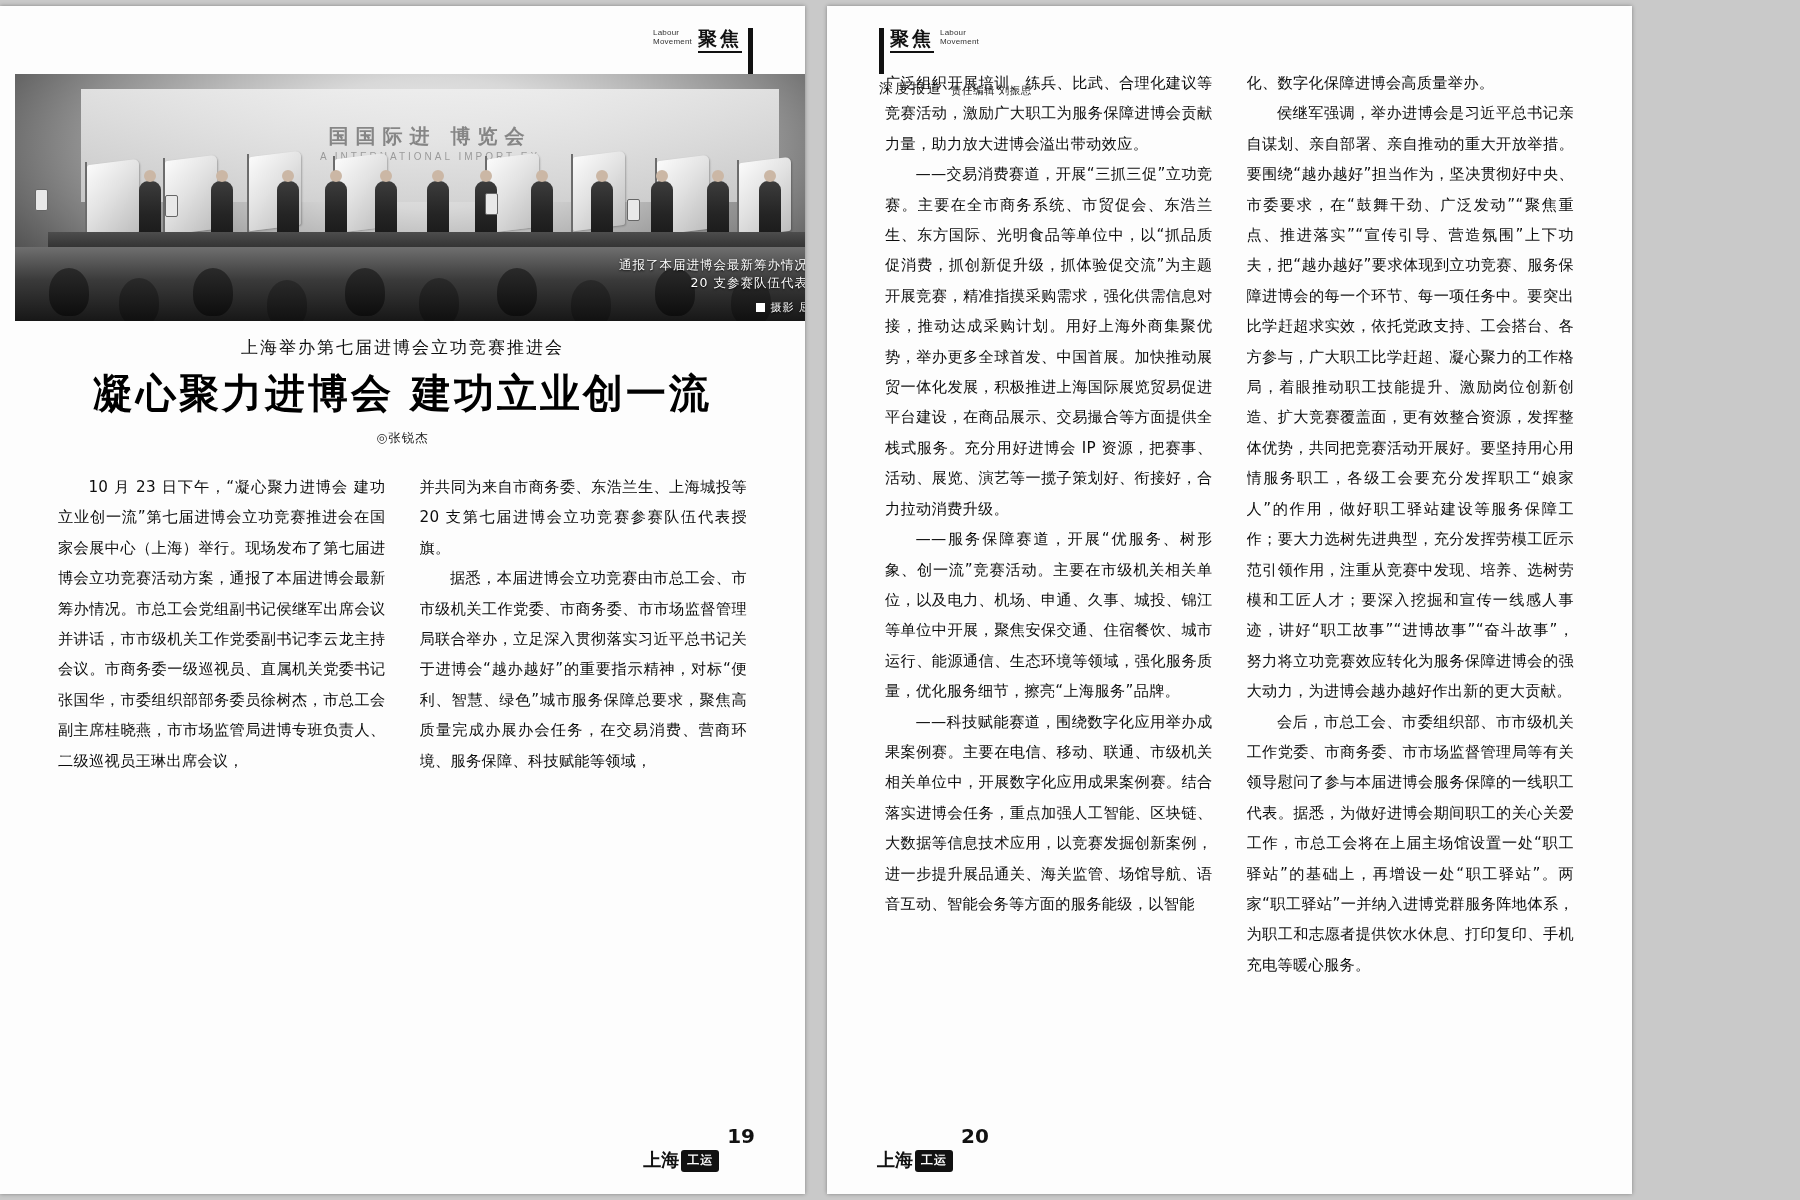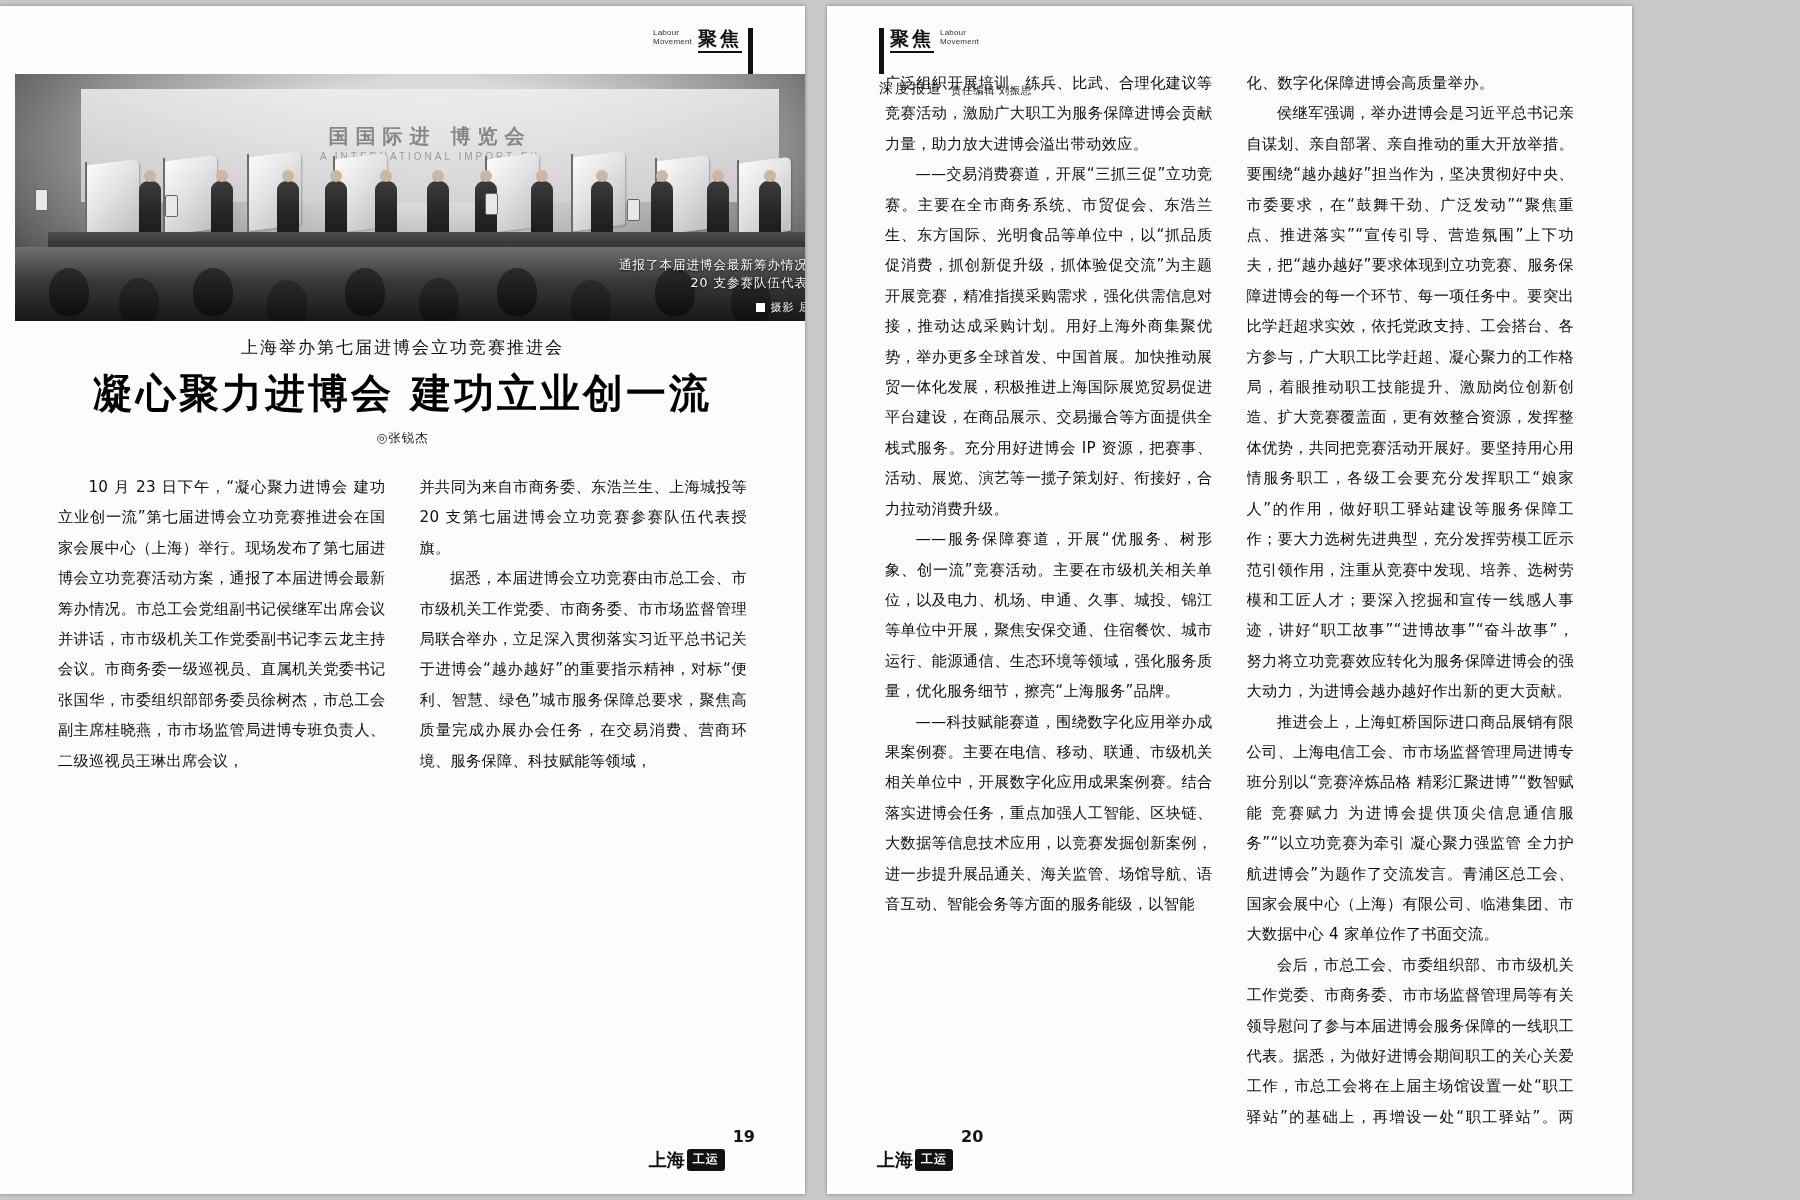--- a/index.html
+++ b/index.html
@@ -240,35 +240,35 @@
   .footer {
     position:absolute;
     bottom:22px;
     display:flex;
     align-items:center;
     gap:8px;
   }
   .footer.right { right:50px; }
   .footer.left { left:50px; }
   .logo {
-    display:flex; align-items:center; gap:2px;
+    display:flex; align-items:flex-end; gap:2px;
     font-size:18px; font-weight:bold; color:#111;
     letter-spacing:0;
     margin-top:48px;
   }
   .logo-badge {
     display:inline-block;
     background:#111;
     color:#fff;
     font-size:12px;
     padding:2px 6px 3px;
     border-radius:3px;
     letter-spacing:1px;
   }
-  .pagenum { font-size:16px; font-weight:bold; color:#111; }
+  .pagenum { font-size:20px; font-weight:bold; color:#111; }
 </style>
 </head>
 <body>
 
 <div class="spread">
 
   <div class="page">
     <div class="page-inner">
 
       <div class="rh rh-right">
@@ -401,21 +401,20 @@
       <div class="cols p20">
         <div class="col">
           <p>广泛组织开展培训、练兵、比武、合理化建议等竞赛活动，激励广大职工为服务保障进博会贡献力量，助力放大进博会溢出带动效应。</p>
           <p class="dash">——交易消费赛道，开展“三抓三促”立功竞赛。主要在全市商务系统、市贸促会、东浩兰生、东方国际、光明食品等单位中，以“抓品质促消费，抓创新促升级，抓体验促交流”为主题开展竞赛，精准指摸采购需求，强化供需信息对接，推动达成采购计划。用好上海外商集聚优势，举办更多全球首发、中国首展。加快推动展贸一体化发展，积极推进上海国际展览贸易促进平台建设，在商品展示、交易撮合等方面提供全栈式服务。充分用好进博会 IP 资源，把赛事、活动、展览、演艺等一揽子策划好、衔接好，合力拉动消费升级。</p>
           <p class="dash">——服务保障赛道，开展“优服务、树形象、创一流”竞赛活动。主要在市级机关相关单位，以及电力、机场、申通、久事、城投、锦江等单位中开展，聚焦安保交通、住宿餐饮、城市运行、能源通信、生态环境等领域，强化服务质量，优化服务细节，擦亮“上海服务”品牌。</p>
           <p class="dash">——科技赋能赛道，围绕数字化应用举办成果案例赛。主要在电信、移动、联通、市级机关相关单位中，开展数字化应用成果案例赛。结合落实进博会任务，重点加强人工智能、区块链、大数据等信息技术应用，以竞赛发掘创新案例，进一步提升展品通关、海关监管、场馆导航、语音互动、智能会务等方面的服务能级，以智能</p>
         </div>
         <div class="col">
           <p>化、数字化保障进博会高质量举办。</p>
           <p class="ind">侯继军强调，举办进博会是习近平总书记亲自谋划、亲自部署、亲自推动的重大开放举措。要围绕“越办越好”担当作为，坚决贯彻好中央、市委要求，在“鼓舞干劲、广泛发动”“聚焦重点、推进落实”“宣传引导、营造氛围”上下功夫，把“越办越好”要求体现到立功竞赛、服务保障进博会的每一个环节、每一项任务中。要突出比学赶超求实效，依托党政支持、工会搭台、各方参与，广大职工比学赶超、凝心聚力的工作格局，着眼推动职工技能提升、激励岗位创新创造、扩大竞赛覆盖面，更有效整合资源，发挥整体优势，共同把竞赛活动开展好。要坚持用心用情服务职工，各级工会要充分发挥职工“娘家人”的作用，做好职工驿站建设等服务保障工作；要大力选树先进典型，充分发挥劳模工匠示范引领作用，注重从竞赛中发现、培养、选树劳模和工匠人才；要深入挖掘和宣传一线感人事迹，讲好“职工故事”“进博故事”“奋斗故事”，努力将立功竞赛效应转化为服务保障进博会的强大动力，为进博会越办越好作出新的更大贡献。</p>
-          <p class="ind">推进会上，上海虹桥国际进口商品展销有限公司、上海电信工会、市市场监督管理局进博专班分别以“竞赛淬炼品格  精彩汇聚进博”“数智赋能  竞赛赋力  为进博会提供顶尖信息通信服务”“以立功竞赛为牵引  凝心聚力强监管  全力护航进博会”为题作了交流发言。青浦区总工会、国家会展中心（上海）有限公司、临港集团、市大数据中心 4 家单位作了书面交流。</p>
           <p class="ind">会后，市总工会、市委组织部、市市级机关工作党委、市商务委、市市场监督管理局等有关领导慰问了参与本届进博会服务保障的一线职工代表。据悉，为做好进博会期间职工的关心关爱工作，市总工会将在上届主场馆设置一处“职工驿站”的基础上，再增设一处“职工驿站”。两家“职工驿站”一并纳入进博党群服务阵地体系，为职工和志愿者提供饮水休息、打印复印、手机充电等暖心服务。</p>
         </div>
       </div>
 
       <div class="footer left">
         <div class="logo">
           <span>上海</span>
           <span class="logo-badge">工运</span>
         </div>
         <div class="pagenum">20</div>

